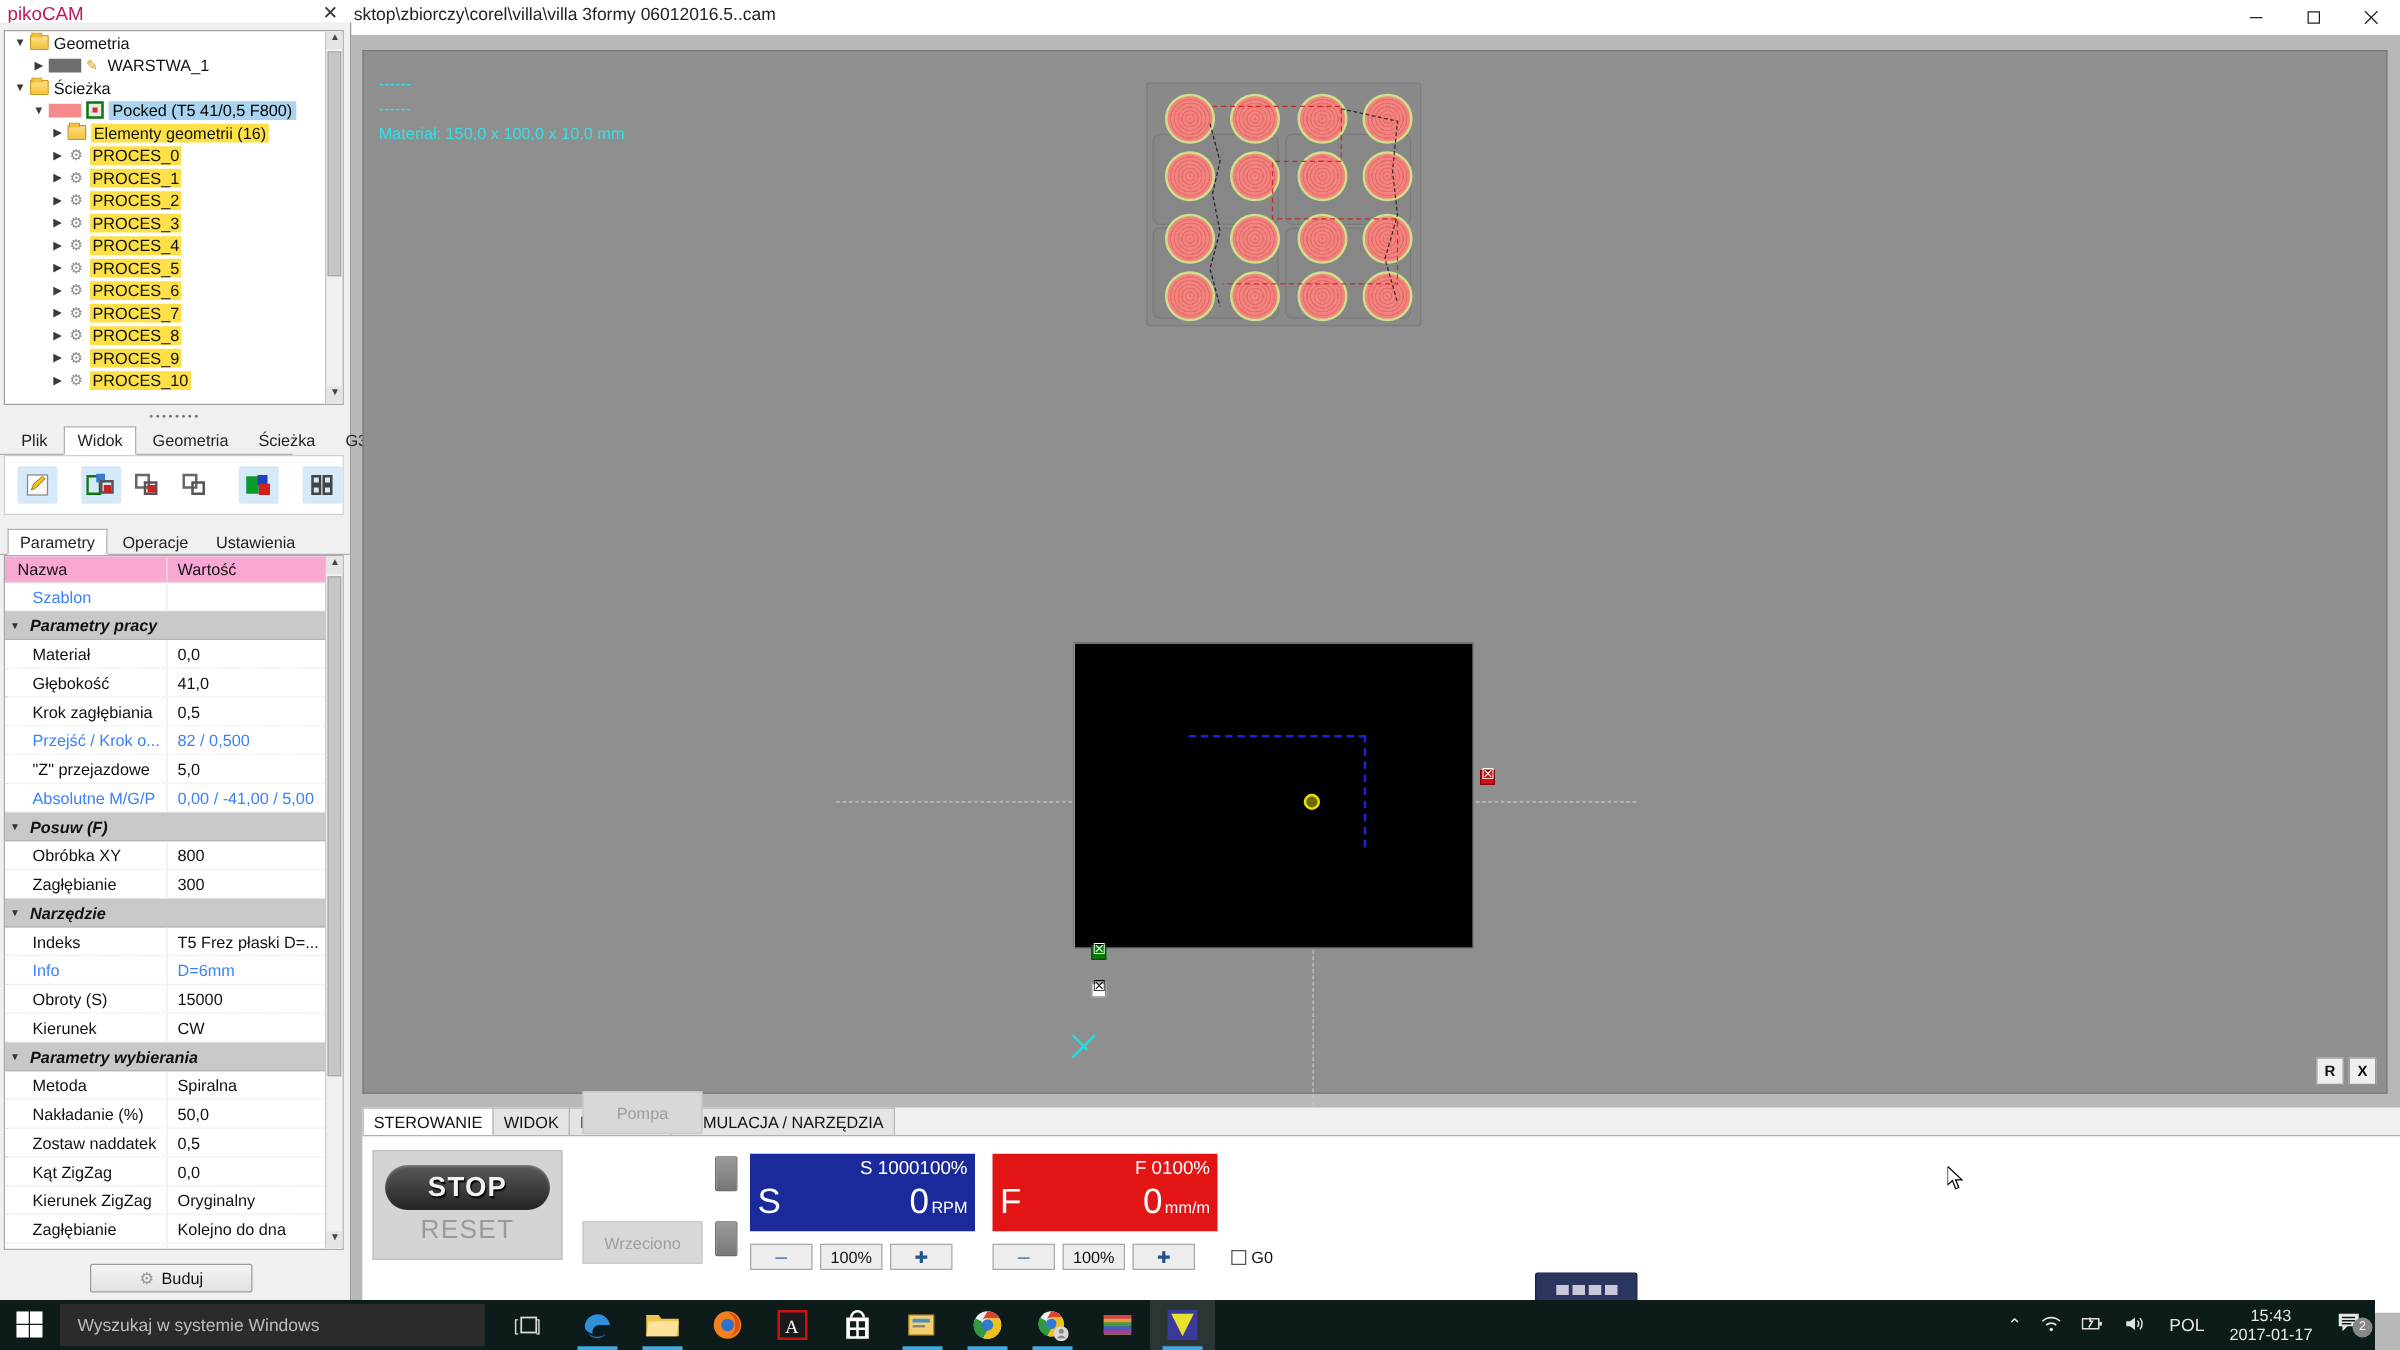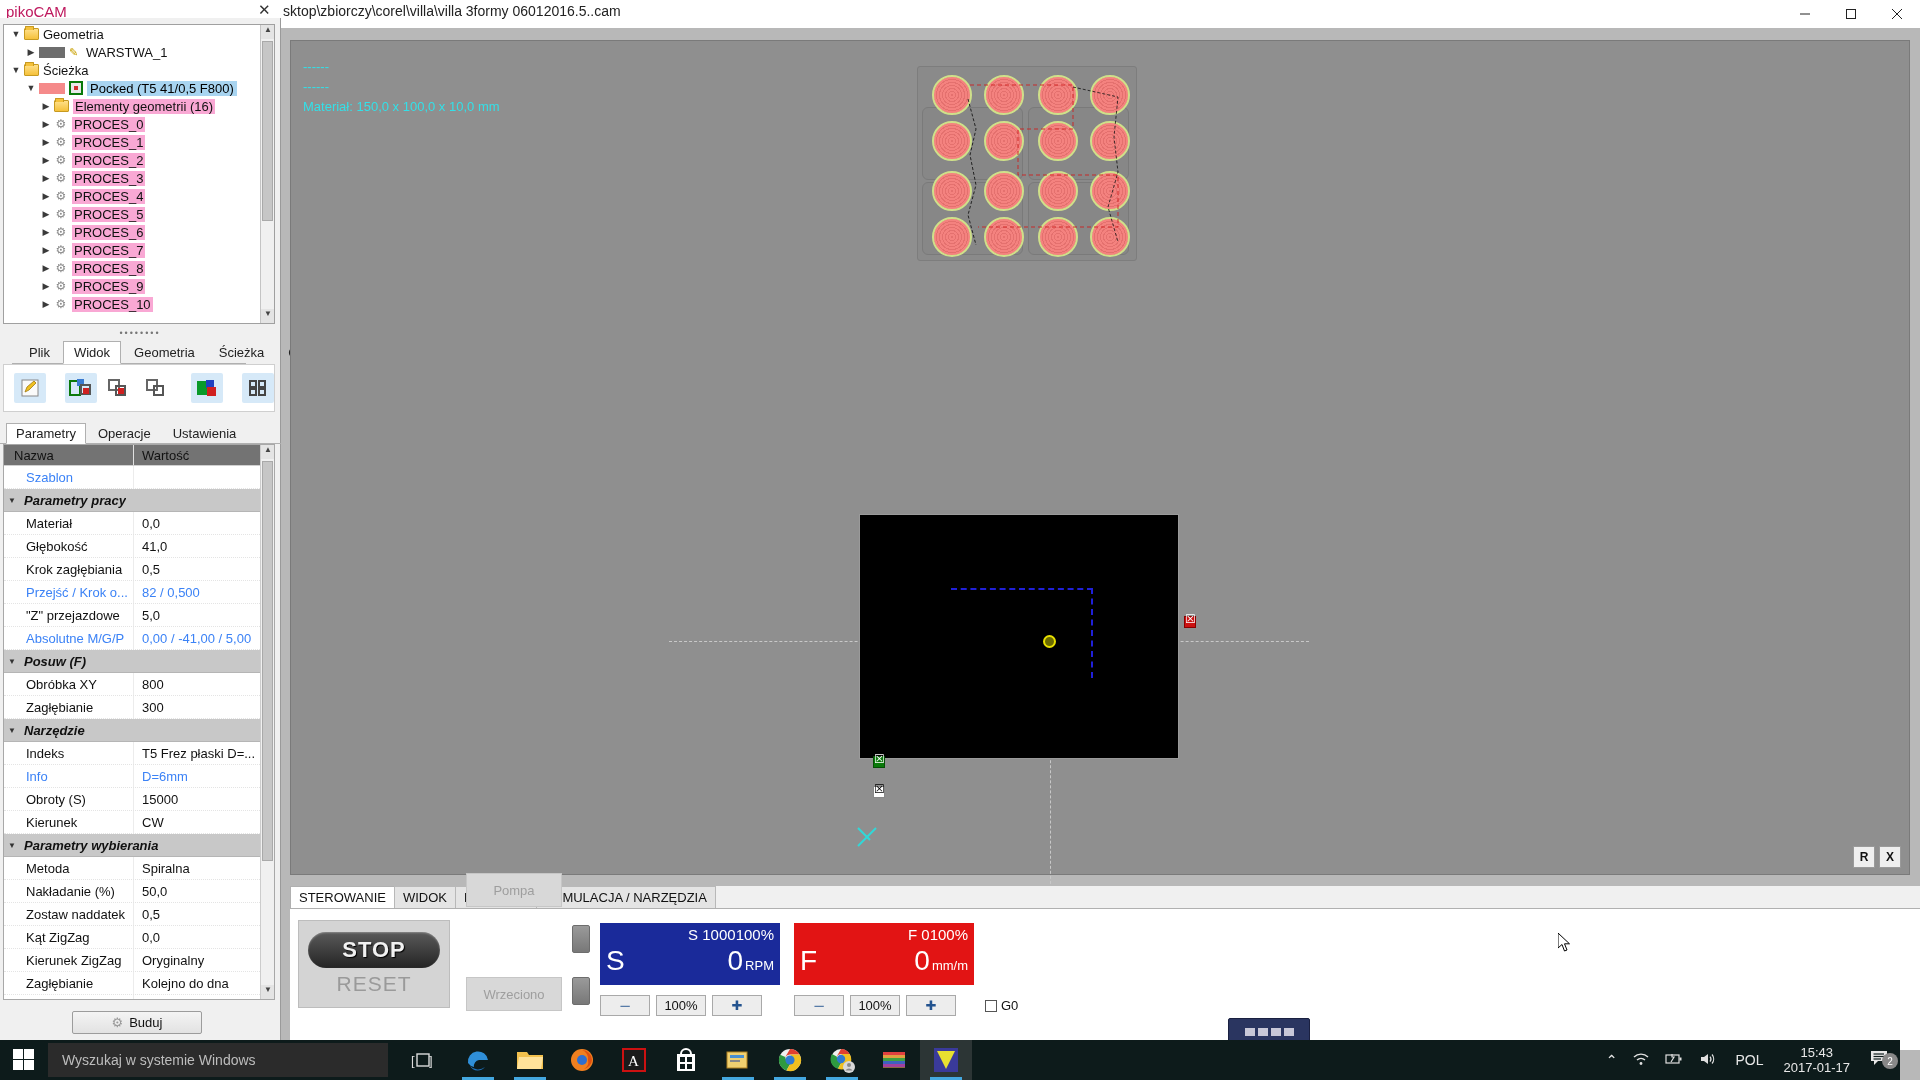--- a/index.html
+++ b/index.html
@@ -62,38 +62,38 @@
   .pencil-ico { width: 14px; flex: 0 0 14px; margin-right: 3px; font-size: 11px; color: #c8a000; }
   .gear-ico { width: 14px; flex: 0 0 14px; margin-right: 4px; font-size: 12px; color: #8a8a8a; text-align:center; }
   .sq-ico {
     width: 14px; height: 14px; flex: 0 0 14px; margin-right: 4px;
     border: 2px solid #0a7a0a; background: #e8e8e8; position: relative;
   }
   .sq-ico::after {
     content: ""; position: absolute; left: 3px; top: 3px; width: 4px; height: 4px; background: #d03030;
   }
   .lbl-plain { color: #111; }
-  .lbl-gray-bg { background: #f9a8d4; padding: 0 2px; }
+  .lbl-gray-bg { background: #fde047; padding: 0 2px; }
   .lbl-sel { background: #a8d4f0; padding: 0 3px; color: #000; }
   .tree-scroll {
     position: absolute; right: 0; top: 0; width: 14px; height: 100%;
     background: #f0f0f0; border-left: 1px solid #c4c4c4;
   }
   .ts-arrow { width: 14px; height: 14px; text-align: center; font-size: 8px; color: #444; background: #e4e4e4; cursor: pointer; }
   .ts-thumb { position: absolute; left: 1px; top: 16px; width: 11px; height: 180px; background: #c6c6c6; border: 1px solid #a9a9a9; cursor: pointer; }
 
   .splitter-dots {
     position: absolute; left: 110px; top: 310px; width: 60px; height: 8px;
     font-size: 9px; color: #777; letter-spacing: 2px; text-align: center; cursor: ns-resize;
   }
 
   
   .ribbon-tabs {
     position: absolute; left: 0; top: 322px; width: 234px; height: 24px;
-    border-bottom: 1px solid #b0b0b0; display: flex; align-items: flex-end; padding-left: 6px; gap: 2px; margin-left: 12px;
+    border-bottom: 1px solid #b0b0b0; display: flex; align-items: flex-end; padding-left: 6px; gap: 2px;
   }
   .rtab {
     padding: 3px 10px 3px; font-size: 13px; color: #222; cursor: pointer;
     border: 1px solid transparent; border-bottom: none; background: transparent;
   }
   .rtab.active { background: #ffffff; border-color: #b0b0b0; border-bottom: 1px solid #ffffff;
                  margin-bottom: -1px; font-weight: normal; }
 
   .ribbon-bar {
     position: absolute; left: 3px; top: 346px; width: 272px; height: 48px;
@@ -114,21 +114,21 @@
   .ptab { padding: 2px 9px; font-size: 13px; color: #222; cursor: pointer;
           border: 1px solid transparent; border-bottom: none; }
   .ptab.active { background: #ffffff; border-color: #b0b0b0; margin-bottom: -1px; border-bottom: 1px solid #ffffff; }
 
   .param-box {
     position: absolute; left: 3px; top: 426px; width: 272px; height: 556px;
     background: #ffffff; border: 1px solid #a8a8a8; overflow: hidden;
   }
   .param-head {
     height: 21px; display: flex; font-size: 13px; color: #111;
-    border-bottom: 1px solid #d0d0d0; background: #737373;
+    border-bottom: 1px solid #d0d0d0; background: #f9a8d4;
   }
   .param-head .c1 { width: 130px; padding-left: 10px; line-height: 21px; border-right: 1px solid #e0e0e0; }
   .param-head .c2 { flex: 1; padding-left: 8px; line-height: 21px; }
   .prow { height: 23px; display: flex; font-size: 13px; align-items: center; border-bottom: 1px dotted #e4e4e4; }
   .prow .c1 { width: 130px; padding-left: 22px; color: #111; overflow: hidden; white-space: nowrap; border-right: 1px solid #ececec; height: 100%; display: flex; align-items: center;}
   .prow .c2 { flex: 1; padding-left: 8px; color: #111; overflow: hidden; white-space: nowrap; }
   .prow.green .c1, .prow.green .c2 { color: #3b82f6; }
   .prow.grouphdr {
     background: #c8c8c8; font-style: italic; font-weight: bold; border-bottom: 1px solid #b5b5b5;
   }

